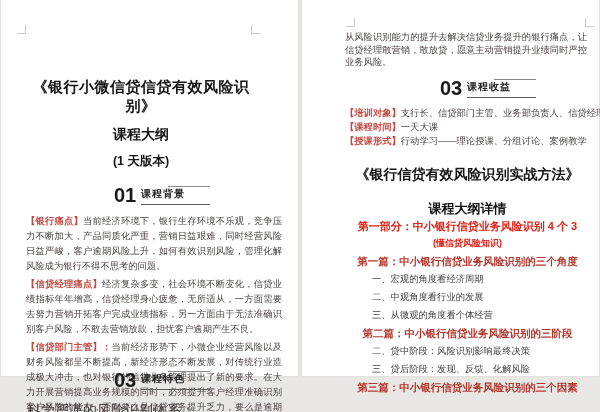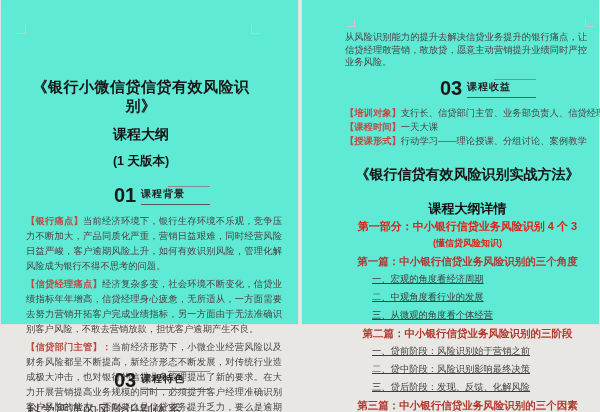--- a/index.html
+++ b/index.html
@@ -6,23 +6,23 @@
   html, body { width: 600px; height: 412px; }
   body {
     font-family: "Liberation Sans", "DejaVu Sans", sans-serif;
     background: #e9e7e4;
     position: relative;
     overflow: hidden;
   }
   .page {
     position: absolute;
     top: 0;
-    height: 324px;
+    height: 376px;
     width: 297px;
-    background: #5eead4;
+    background: #ffffff;
   }
   #left-page { left: 1px; box-shadow: 0 0 2px rgba(0,0,0,.08); }
   #right-page { left: 302px; box-shadow: 0 0 2px rgba(0,0,0,.08); }
 
   .crop { position: absolute; width: 9px; height: 9px; }
   .crop.tl { border-right: 1px solid #c9c9c7; border-bottom: 1px solid #c9c9c7; }
   .crop.tr { border-left: 1px solid #c9c9c7; border-bottom: 1px solid #c9c9c7; }
 
   
   .lp-title-wrap { position: absolute; left: 18px; top: 78px; width: 244px; text-align: center; color: #151515; }
@@ -47,21 +47,21 @@
   .rp-meta { position: absolute; left: 43px; top: 106px; width: 245px; font-size: 9.3px; }
   .rp-meta .meta-line { line-height: 14px; color: #4a4242; white-space: nowrap; }
 
   .rp-title1 { position: absolute; left: 43px; top: 166px; width: 245px; text-align: center; font-size: 14px; font-weight: bold; color: #141414; }
   .rp-title2 { position: absolute; left: 43px; top: 200px; width: 245px; text-align: center; font-size: 13px; font-weight: bold; color: #141414; }
 
   .rp-outline { position: absolute; left: 43px; top: 218px; width: 245px; }
   .part-heading { text-align: center; font-size: 11px; font-weight: bold; color: #df2318; line-height: 16px; margin-bottom: 2px; white-space: nowrap; }
   .part-sub     { text-align: center; font-size: 9px;  font-weight: bold; color: #df2318; line-height: 14px; margin-bottom: 2px; }
   .chapter-heading { text-align: center; font-size: 10.5px; font-weight: bold; color: #b2372e; line-height: 18px; white-space: nowrap; }
-  .outline-item { padding-left: 27px; font-size: 9.3px; color: #3d3d3d; line-height: 18px; white-space: nowrap; text-decoration: underline; }
+  .outline-item { padding-left: 27px; font-size: 9.3px; color: #3d3d3d; line-height: 18px; white-space: nowrap; }
 </style>
 </head>
 <body>
 
 <div class="page" id="left-page">
   <div class="crop tl" style="left:16px; top:25px;"></div>
   <div class="crop tr" style="left:250px; top:25px;"></div>
 
   <div class="lp-title-wrap">
     <div class="lp-title">《银行小微信贷信贷有效风险识别》</div>
@@ -123,21 +123,20 @@
 
     <div>
       <div class="chapter-heading">第一篇：中小银行信贷业务风险识别的三个角度</div>
       <div class="outline-item">一、宏观的角度看经济周期</div>
       <div class="outline-item">二、中观角度看行业的发展</div>
       <div class="outline-item">三、从微观的角度看个体经营</div>
     </div>
 
     <div>
       <div class="chapter-heading">第二篇：中小银行信贷业务风险识别的三阶段</div>
-      <div class="outline-item">一、贷前阶段：风险识别始于营销之前</div>
       <div class="outline-item">二、贷中阶段：风险识别影响最终决策</div>
       <div class="outline-item">三、贷后阶段：发现、反馈、化解风险</div>
     </div>
 
     <div>
       <div class="chapter-heading">第三篇：中小银行信贷业务风险识别的三个因素</div>
     </div>
   </div>
 </div>
 

